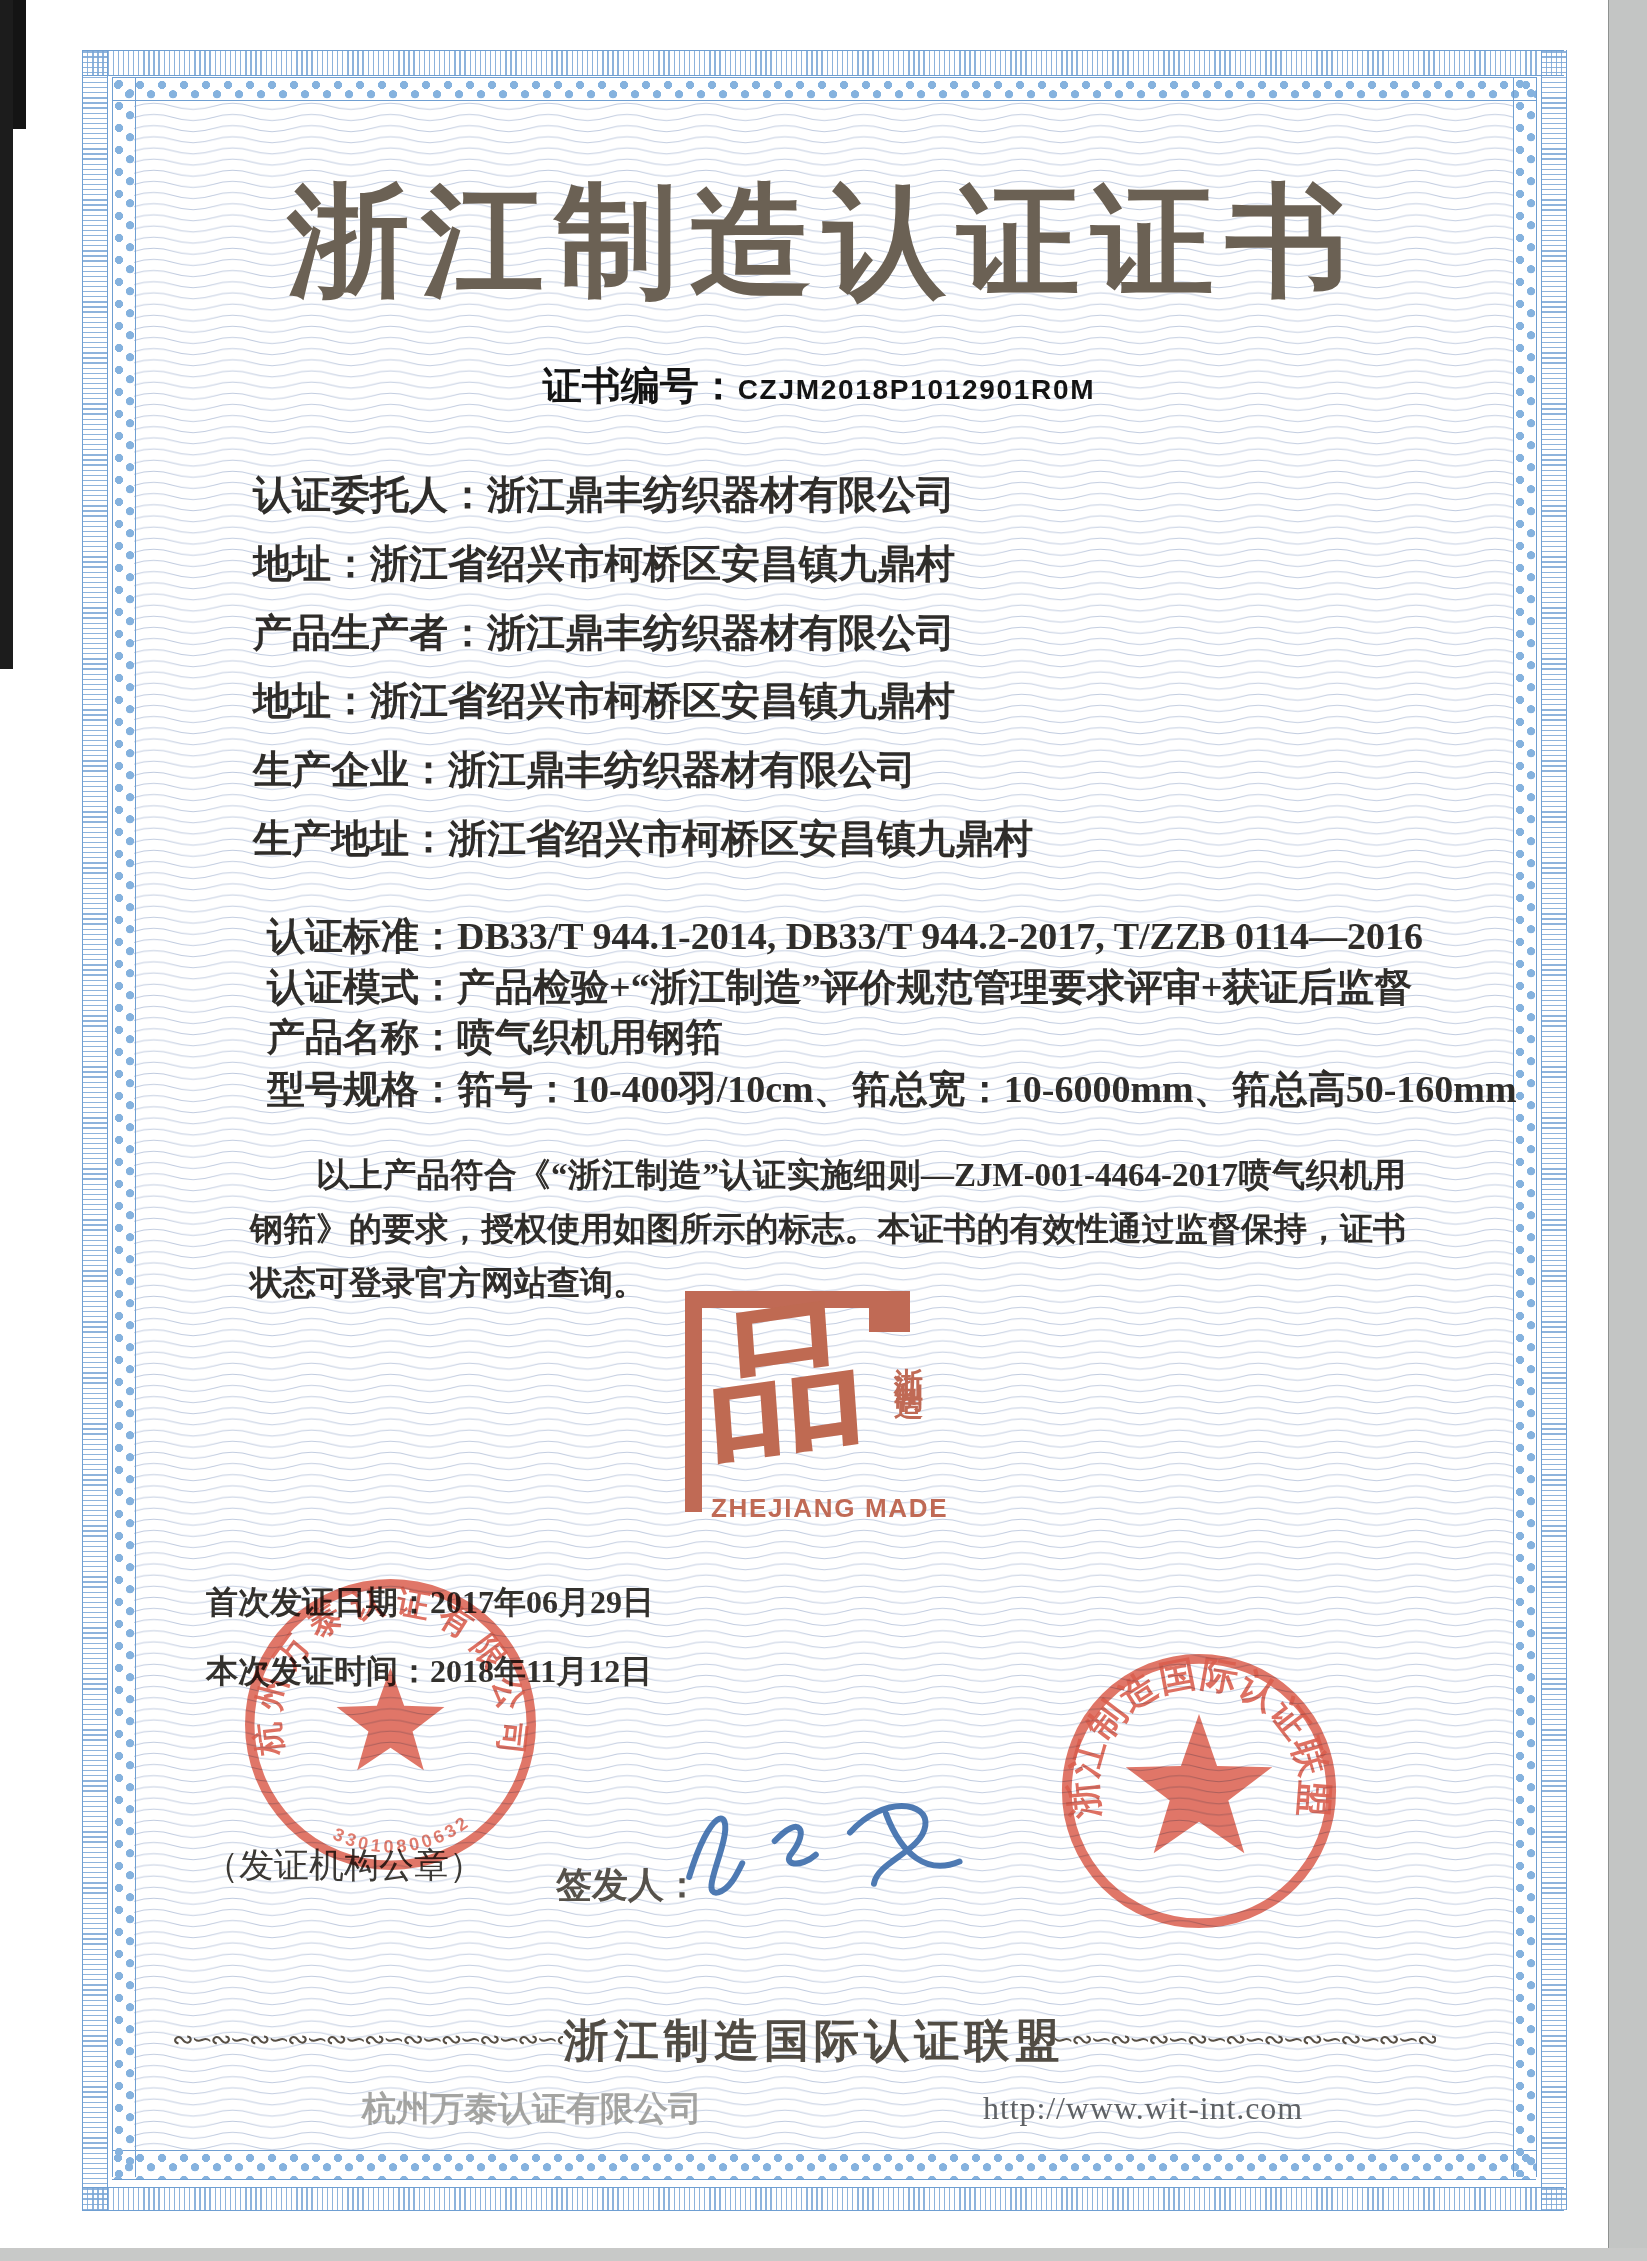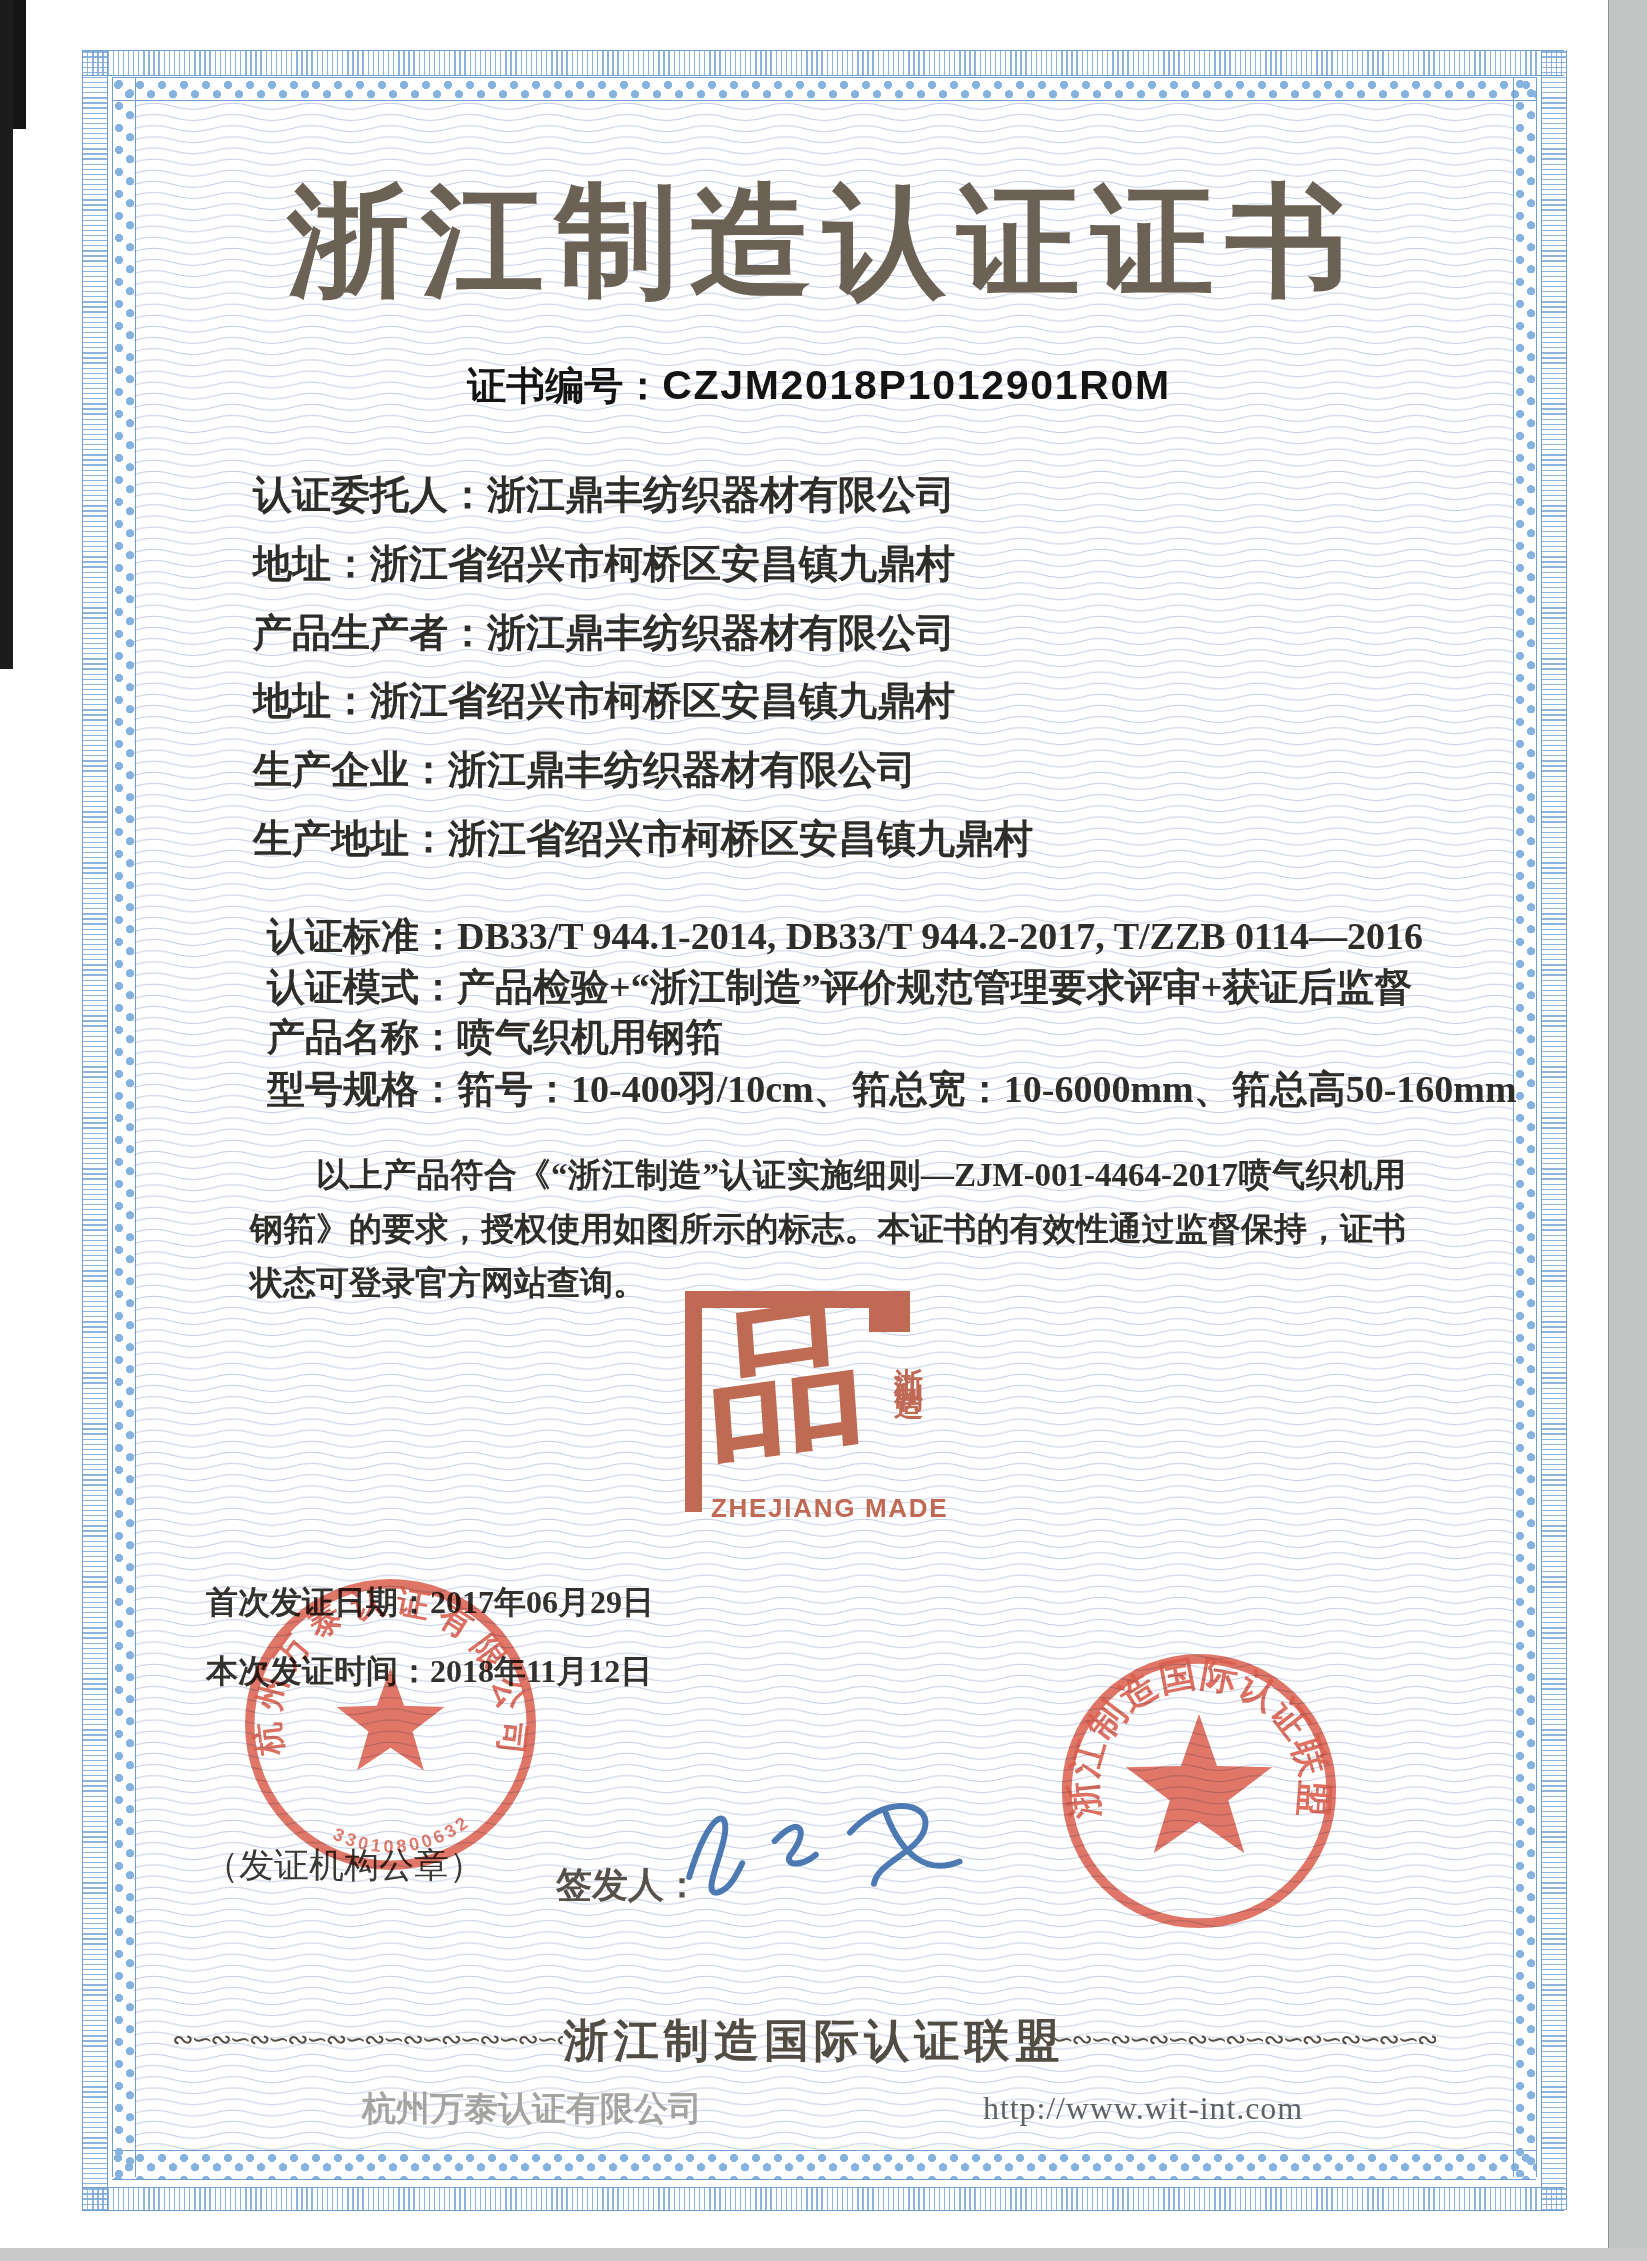--- a/index.html
+++ b/index.html
@@ -17,21 +17,21 @@
   .hatch.v{background:repeating-linear-gradient(0deg,rgba(122,166,214,.85) 0 1.3px,transparent 1.3px 5.1px);
          border:none;border-left:1.3px solid #6f9fd2;border-right:1.3px solid #6f9fd2;}
   .orn{background-image:radial-gradient(circle at 6px 6.9px,#85b2de 3.9px,transparent 4.3px),
                         radial-gradient(circle at 17px 16.3px,#85b2de 3.9px,transparent 4.3px);
        background-size:22px 22px;border-top:0.9px solid #6f9fd2;border-bottom:0.9px solid #6f9fd2;}
   .orn.v{border:none;border-left:0.9px solid #6f9fd2;border-right:0.9px solid #6f9fd2;}
   
   .title{left:0;top:161px;width:1647px;text-align:center;font-size:122px;font-weight:700;
          letter-spacing:12px;color:#6b6154;white-space:nowrap;}
   .certline{left:0;top:359px;width:1638px;text-align:center;font-size:39px;font-weight:700;color:#141414;white-space:nowrap;}
-  .certline .num{font-family:"Liberation Sans","DejaVu Sans",sans-serif;font-size:41px;letter-spacing:1.7px;}
+  .certline .num{font-family:"Liberation Sans","DejaVu Sans",sans-serif;font-size:28px;letter-spacing:1.7px;}
   .inforow{left:253px;font-size:39px;font-weight:700;white-space:nowrap;color:#2f2d2a;}
   .specrow{left:267px;font-size:38px;font-weight:600;white-space:nowrap;color:#2f2d2a;}
   .statement{left:250px;top:1148px;width:1156px;font-size:33px;font-weight:600;line-height:54px;
              text-align:justify;text-indent:2em;color:#2f2d2a;}
   .daterow{left:206px;font-size:32px;font-weight:600;white-space:nowrap;color:#33312d;}
   .sealnote{left:204px;top:1842px;font-size:35px;font-weight:500;color:#3b3935;white-space:nowrap;}
   .signer{left:556px;top:1861px;font-size:36px;font-weight:600;color:#56524b;white-space:nowrap;}
   .flourish{top:2024px;font-size:26px;letter-spacing:-2.6px;color:#574f45;white-space:nowrap;overflow:hidden;}
   .flourish::before{content:"∾∽∾∽∾∽∾∽∾∽∾∽∾∽∾∽∾∽∾∽∾";}
   .footer-title{left:20.6px;top:2011px;width:1587px;text-align:center;font-size:45px;font-weight:700;

